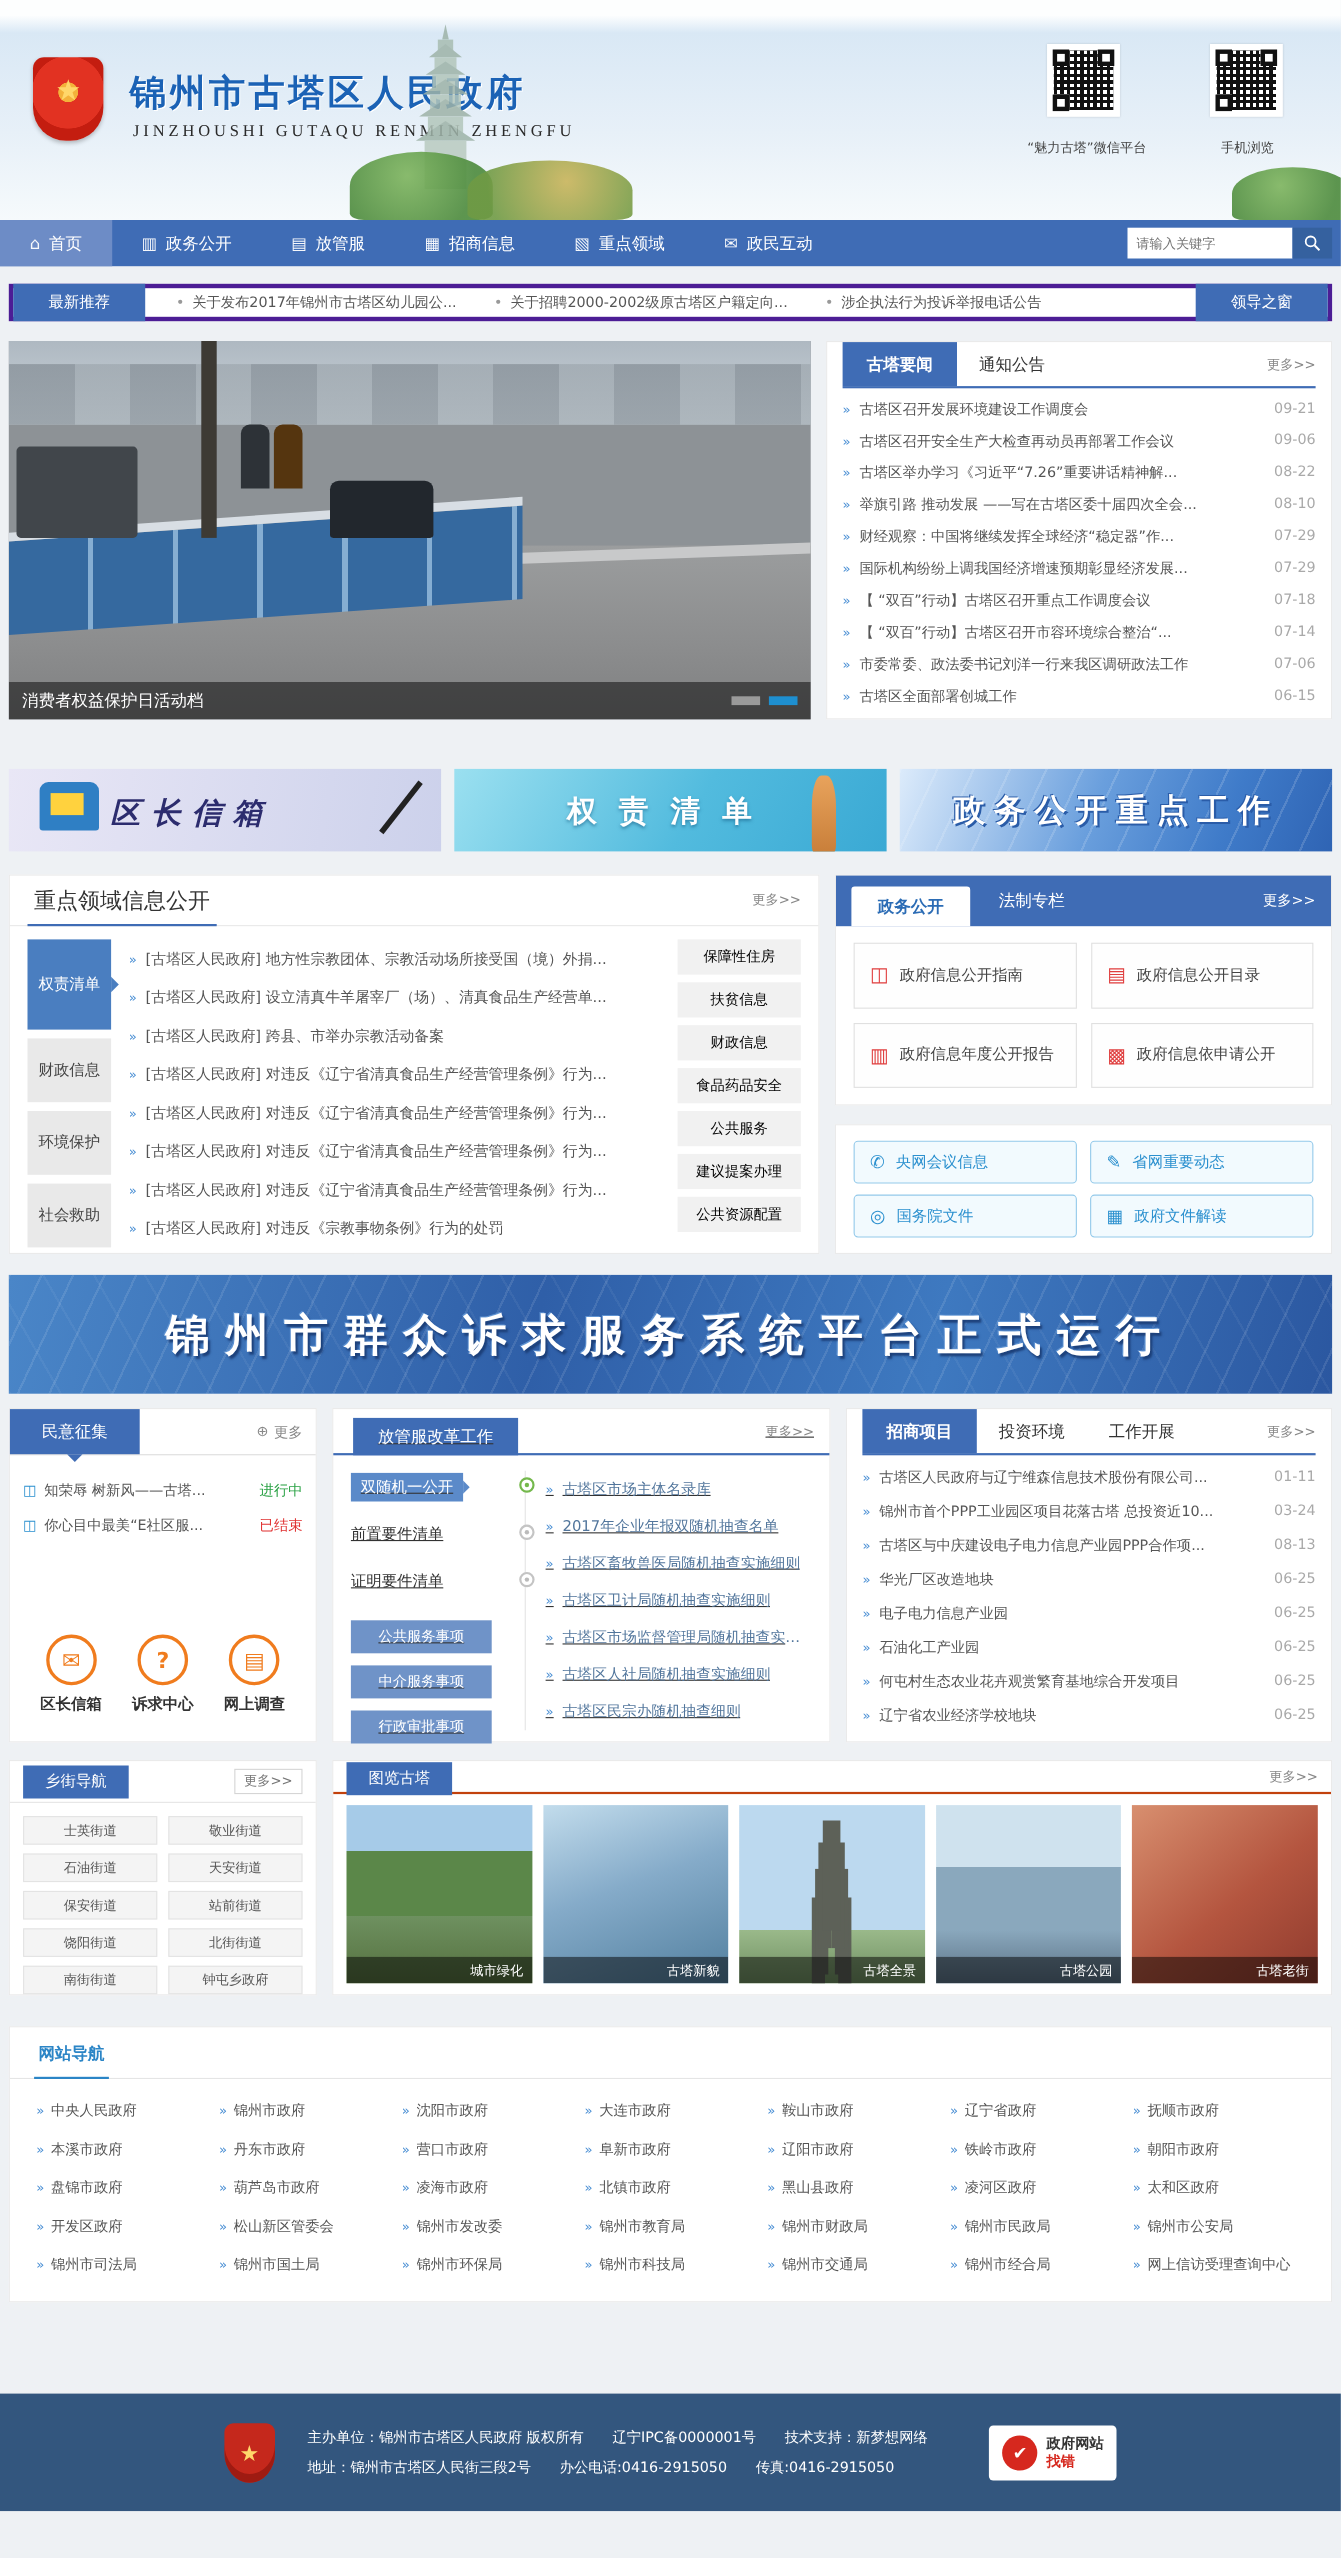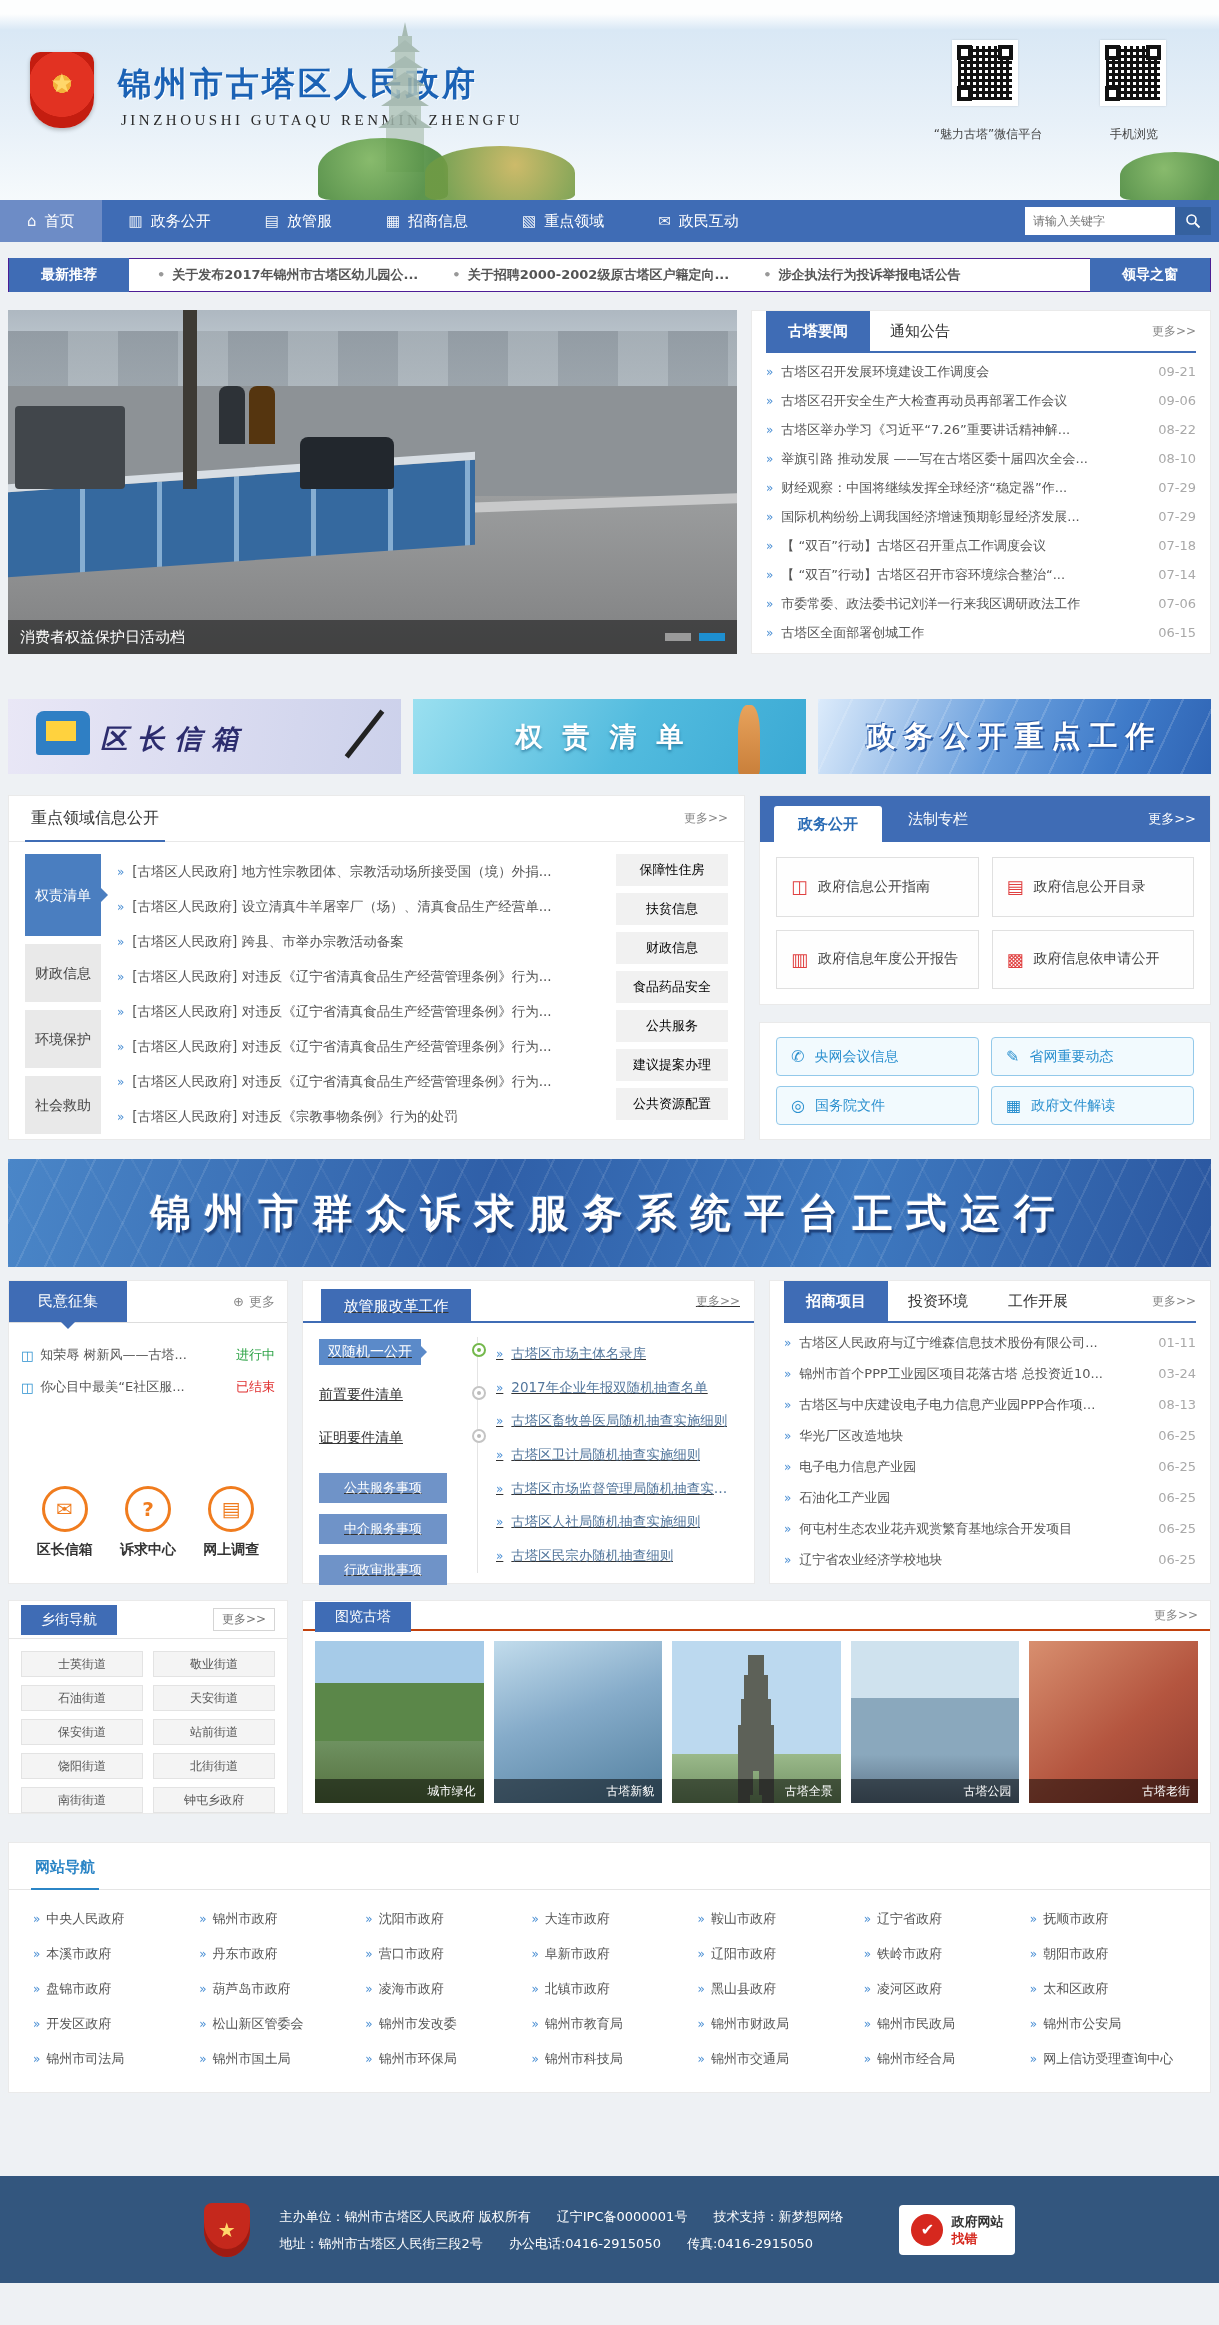--- a/index.html
+++ b/index.html
@@ -28,21 +28,21 @@
   .main-nav { height:42px; background:#3f6cb5; display:flex; align-items:stretch; }
   .nav-item { display:flex; align-items:center; gap:8px; padding:0 27px; color:#fff; font-size:15px; cursor:pointer; }
   .nav-item.active { background:#6d8cc6; }
   .nav-item .ic { font-size:15px; opacity:.95; }
   .nav-search { margin-left:auto; margin-right:8px; display:flex; align-items:center; }
   .nav-search input { width:150px; height:28px; border:none; padding:0 8px; font-size:12px; color:#333; outline:none; }
   .nav-search button { width:36px; height:28px; border:none; background:#35619f; cursor:pointer; display:flex; align-items:center; justify-content:center; }
 
   
   .content { margin:0 8px; }
-  .ticker { margin-top:16px; height:34px; background:#fff; border:1px solid #4c1d95; display:flex; align-items:center;font-weight:bold; }
+  .ticker { margin-top:16px; height:34px; background:#fff; border:4px solid #4c1d95; display:flex; align-items:center; }
   .ticker-label { width:120px; height:34px; background:#3f6cb5; color:#fff; font-size:14px; display:flex; align-items:center; justify-content:center; flex:none; }
   .ticker-items { display:flex; gap:34px; margin-left:28px; overflow:hidden; flex:1; }
   .ticker-item { font-size:13px; color:#555; white-space:nowrap; }
   .ticker-item .dot { color:#999; margin-right:7px; }
   .ticker-btn { width:120px; height:34px; background:#3f6cb5; color:#fff; font-size:14px; display:flex; align-items:center; justify-content:center; flex:none; cursor:pointer; }
 
   
   .main-row { margin-top:18px; display:flex; gap:14px; }
   .carousel { width:729px; height:344px; position:relative; overflow:hidden; background:#8d9296; flex:none; }
   .c-sky { position:absolute; inset:0 0 auto 0; height:22%; background:linear-gradient(#aeb8c1,#cdd6dc); }
@@ -83,21 +83,21 @@
   .bn2 .statue { position:absolute; right:46px; top:6px; width:22px; height:70px; background:linear-gradient(#e8a35c,#c97f3a); border-radius:40% 40% 10% 10%; }
   .bn3 { background:linear-gradient(110deg,#dcebfb,#6a9fdd 45%,#3f7bc9 75%,#2f64b4); }
   .bn3::before { content:""; position:absolute; inset:0; background:repeating-linear-gradient(115deg,rgba(255,255,255,.15) 0 2px,transparent 2px 30px); }
   .bn3 .txt { position:absolute; inset:0; display:flex; align-items:center; justify-content:center; font-size:29px; font-weight:bold; color:#fff; letter-spacing:8px; text-shadow:2px 2px 0 #2a5ca8,-1px -1px 0 #2a5ca8; }
 
   
   .key-row { margin-top:21px; display:flex; gap:14px; }
   .card { background:#fff; border:1px solid #eaeaea; }
   .key-left { width:737px; height:345px; flex:none; display:flex; flex-direction:column; }
   .key-head { height:46px; border-bottom:1px solid #e8e8e8; display:flex; align-items:stretch; padding:0 16px; flex:none; }
-  .key-title { font-size:16px; color:#333; display:flex; align-items:center; border-bottom:2px solid #3f6cb5; margin-bottom:-1px; padding:16px 6px; }
+  .key-title { font-size:20px; color:#333; display:flex; align-items:center; border-bottom:2px solid #3f6cb5; margin-bottom:-1px; padding:16px 6px; }
   .key-body { flex:1; display:flex; gap:16px; padding:12px 16px; }
   .ktabs { width:76px; flex:none; display:flex; flex-direction:column; gap:8px; }
   .ktab { background:#e9e9e9; color:#444; font-size:14px; display:flex; align-items:center; justify-content:center; text-align:center; height:58px; line-height:1.5; cursor:pointer; }
   .ktab.on { background:#4a7ec0; color:#fff; height:82px; position:relative; }
   .ktab.on::after { content:""; position:absolute; right:-7px; top:50%; margin-top:-7px; border:7px solid transparent; border-left-color:#4a7ec0; border-right:none; }
   .klist { flex:1; display:flex; flex-direction:column; justify-content:space-around; min-width:0; }
   .krow { display:flex; gap:8px; align-items:center; height:30px; }
   .krow .t { font-size:13.5px; color:#555; cursor:pointer; }
   .ktags { width:112px; flex:none; display:flex; flex-direction:column; gap:7px; }
   .ktag { height:32px; background:#f1f1f1; color:#000000; font-size:13px; display:flex; align-items:center; justify-content:center; cursor:pointer; }

